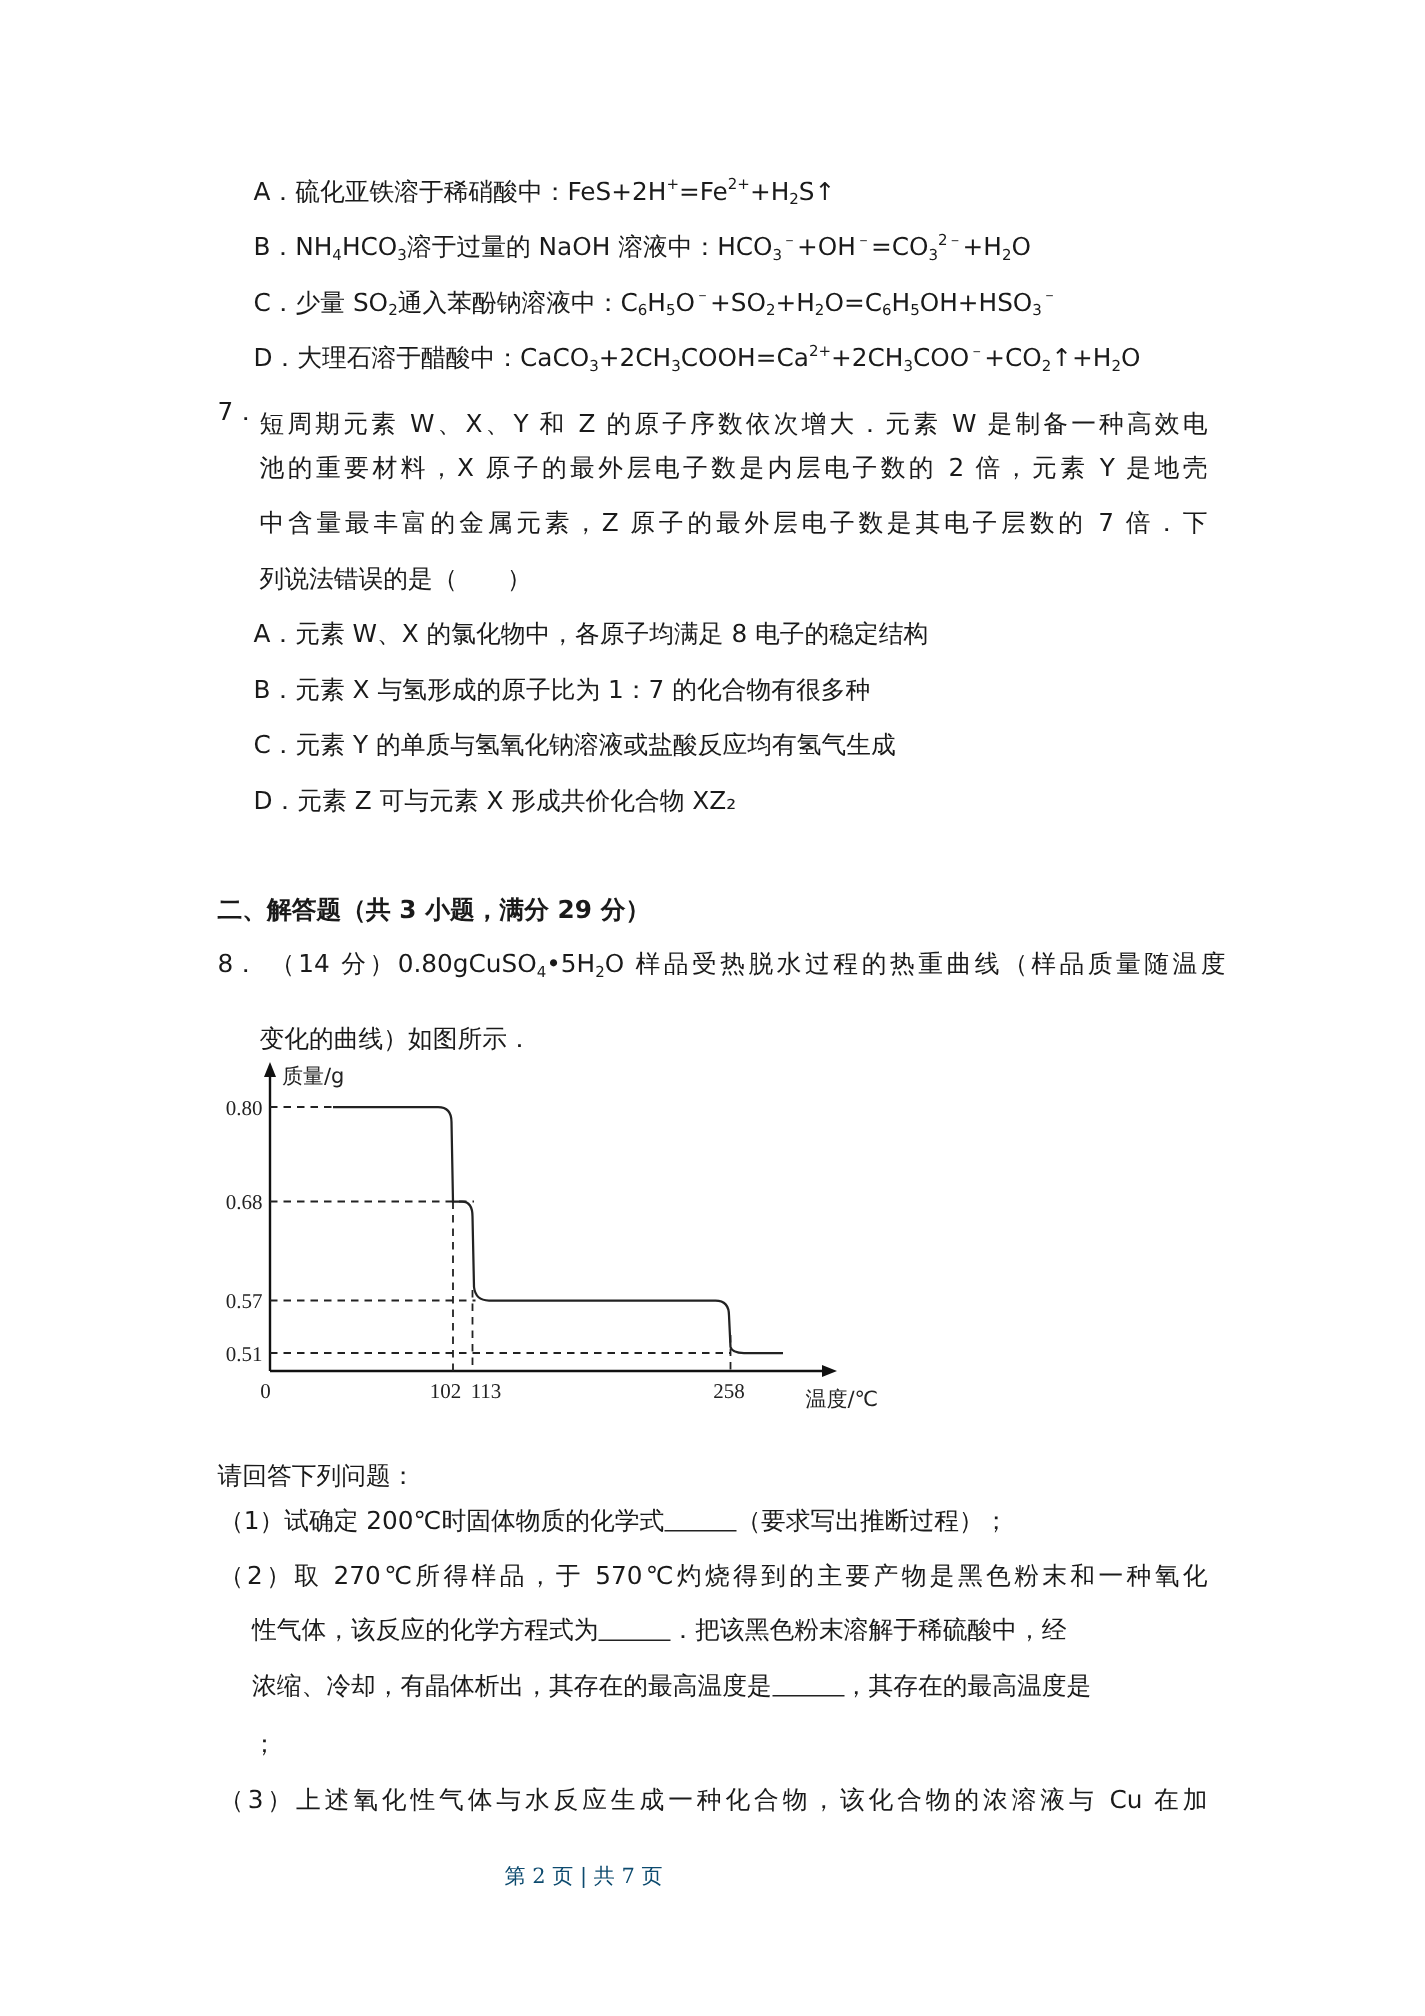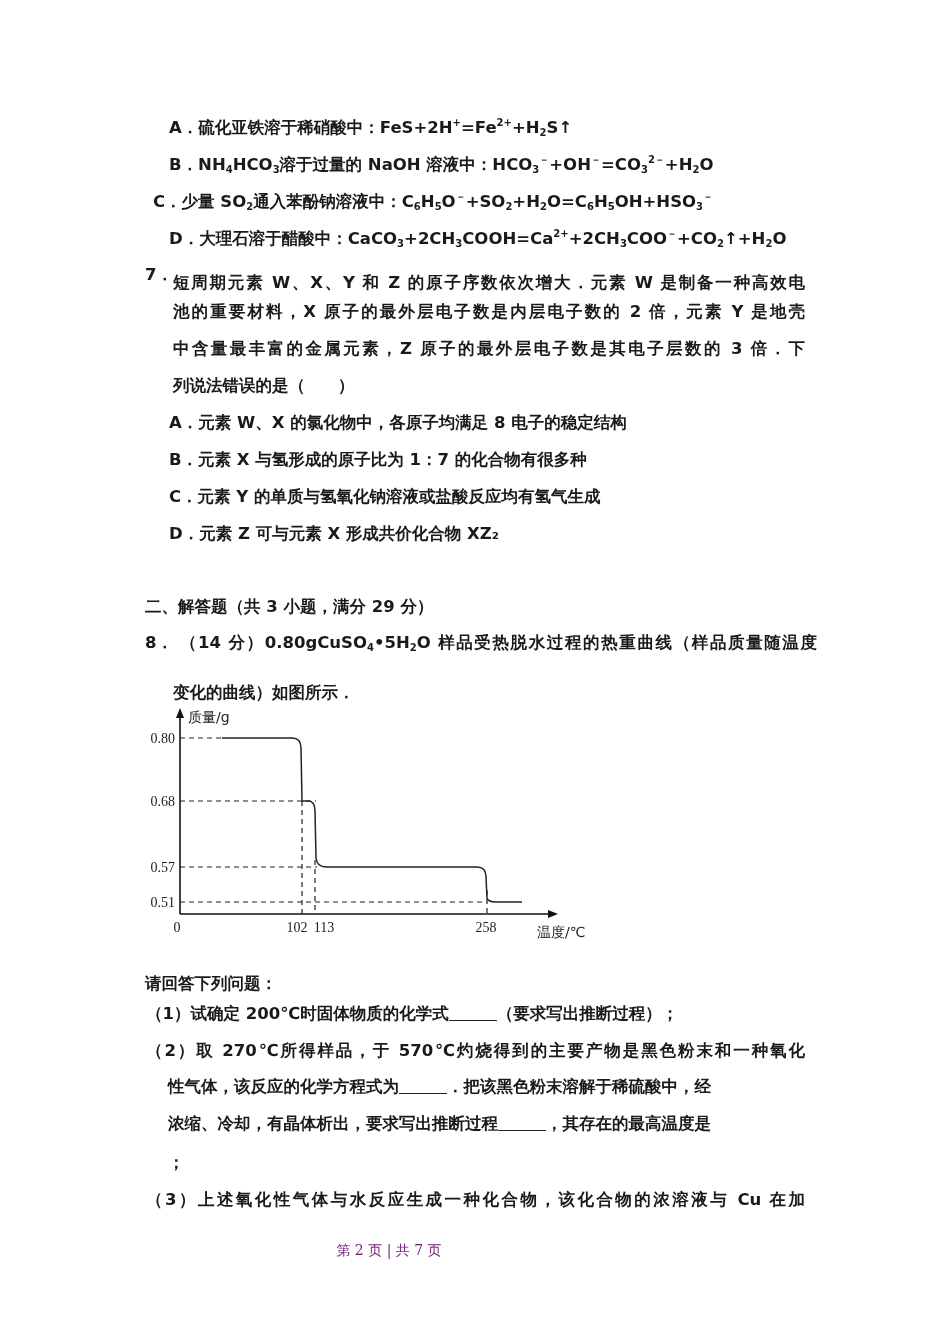--- a/index.html
+++ b/index.html
@@ -1,50 +1,50 @@
 <!DOCTYPE html>
 <html><head>
 <meta charset="utf-8">
 <style>
   html, body { margin: 0; padding: 0; background: #ffffff; }
   body { width: 950px; height: 1344px; position: relative; overflow: hidden;
          font-family: "DejaVu Sans", "Liberation Sans", sans-serif; color: #1a1a1a; }
-  .line { position: absolute; font-size: 16.5px; line-height: 22px; white-space: nowrap; font-weight: bold; }
+  .line { position: absolute; font-size: 16.5px; line-height: 22px; white-space: nowrap; }
   .just { text-align: justify; text-align-last: justify; white-space: normal; }
   .bold { font-weight: bold; }
   sub, sup { font-size: 10px; line-height: 0; }
   sub { vertical-align: -3px; }
   sup { vertical-align: 7px; }
   .blank { display: inline-block; width: 48px; border-bottom: 1px solid #222; height: 16px; vertical-align: -2px; }
   .footer { position: absolute; top: 1242px; left: 0; width: 778px; text-align: center;
-            font-size: 14px; color: #701a75; font-family: "DejaVu Serif", serif; }
+            font-size: 14px; color: #0c4a6e; font-family: "DejaVu Serif", serif; }
   #chart { position: absolute; left: 140px; top: 700px; }
   .chart-text { font-family: "Liberation Serif", "DejaVu Serif", serif; font-size: 14px; fill: #222; }
   .chart-label { font-family: "DejaVu Sans", sans-serif; font-size: 14px; fill: #222; }
 </style>
 </head>
 <body>
 
 <div class="line" style="left:169px; top:117px;">
   <span>A．</span><span>硫化亚铁溶于稀硝酸中：FeS+2H<sup>+</sup>=Fe<sup>2+</sup>+H<sub>2</sub>S↑</span>
 </div>
 <div class="line" style="left:169px; top:154px;">
   <span>B．</span><span>NH<sub>4</sub>HCO<sub>3</sub>溶于过量的 NaOH 溶液中：HCO<sub>3</sub><sup>－</sup>+OH<sup>－</sup>=CO<sub>3</sub><sup>2－</sup>+H<sub>2</sub>O</span>
 </div>
-<div class="line" style="left:153px; top:191px;">
+<div class="line" style="left:169px; top:191px;">
   <span>C．</span><span>少量 SO<sub>2</sub>通入苯酚钠溶液中：C<sub>6</sub>H<sub>5</sub>O<sup>－</sup>+SO<sub>2</sub>+H<sub>2</sub>O=C<sub>6</sub>H<sub>5</sub>OH+HSO<sub>3</sub><sup>－</sup></span>
 </div>
 <div class="line" style="left:169px; top:228px;">
   <span>D．</span><span>大理石溶于醋酸中：CaCO<sub>3</sub>+2CH<sub>3</sub>COOH=Ca<sup>2+</sup>+2CH<sub>3</sub>COO<sup>－</sup>+CO<sub>2</sub>↑+H<sub>2</sub>O</span>
 </div>
 
 <div class="line" style="left:145px; top:264px;">7．</div>
 <div class="line just" style="left:173px; top:272px; width:632px;">短周期元素 W、X、Y 和 Z 的原子序数依次增大．元素 W 是制备一种高效电</div>
 <div class="line just" style="left:173px; top:301px; width:632px;">池的重要材料，X 原子的最外层电子数是内层电子数的 2 倍，元素 Y 是地壳</div>
-<div class="line just" style="left:173px; top:338px; width:632px;">中含量最丰富的金属元素，Z 原子的最外层电子数是其电子层数的 3 倍．下</div>
+<div class="line just" style="left:173px; top:338px; width:632px;">中含量最丰富的金属元素，Z 原子的最外层电子数是其电子层数的 7 倍．下</div>
 <div class="line" style="left:173px; top:375px;">列说法错误的是（　　）</div>
 
 <div class="line" style="left:169px; top:412px;">
   <span>A．</span><span>元素 W、X 的氯化物中，各原子均满足 8 电子的稳定结构</span>
 </div>
 <div class="line" style="left:169px; top:449px;">
   <span>B．</span><span>元素 X 与氢形成的原子比为 1：7 的化合物有很多种</span>
 </div>
 <div class="line" style="left:169px; top:486px;">
   <span>C．</span><span>元素 Y 的单质与氢氧化钠溶液或盐酸反应均有氢气生成</span>
@@ -94,18 +94,18 @@
 
 <div class="line" style="left:145px; top:941px;margin-top:32px;">请回答下列问题：</div>
 <div class="line" style="left:146px; top:1003px;">
   <span>（1）试确定 200℃时固体物质的化学式</span><span class="blank"></span><span>（要求写出推断过程）；</span>
 </div>
 <div class="line just" style="left:146px; top:1040px; width:659px;">（2）取 270℃所得样品，于 570℃灼烧得到的主要产物是黑色粉末和一种氧化</div>
 <div class="line" style="left:168px; top:1076px;">
   <span>性气体，该反应的化学方程式为</span><span class="blank"></span><span>．把该黑色粉末溶解于稀硫酸中，经</span>
 </div>
 <div class="line" style="left:168px; top:1113px;">
-  <span>浓缩、冷却，有晶体析出，要求写出推断过程</span><span class="blank"></span><span>，其存在的最高温度是</span>
+  <span>浓缩、冷却，有晶体析出，其存在的最高温度是</span><span class="blank"></span><span>，其存在的最高温度是</span>
 </div>
 <div class="line" style="left:168px; top:1152px;">；</div>
 <div class="line just" style="left:146px; top:1189px; width:659px;">（3）上述氧化性气体与水反应生成一种化合物，该化合物的浓溶液与 Cu 在加</div>
 
 <div class="footer">第 2 页 | 共 7 页</div>
 
 </body></html>

